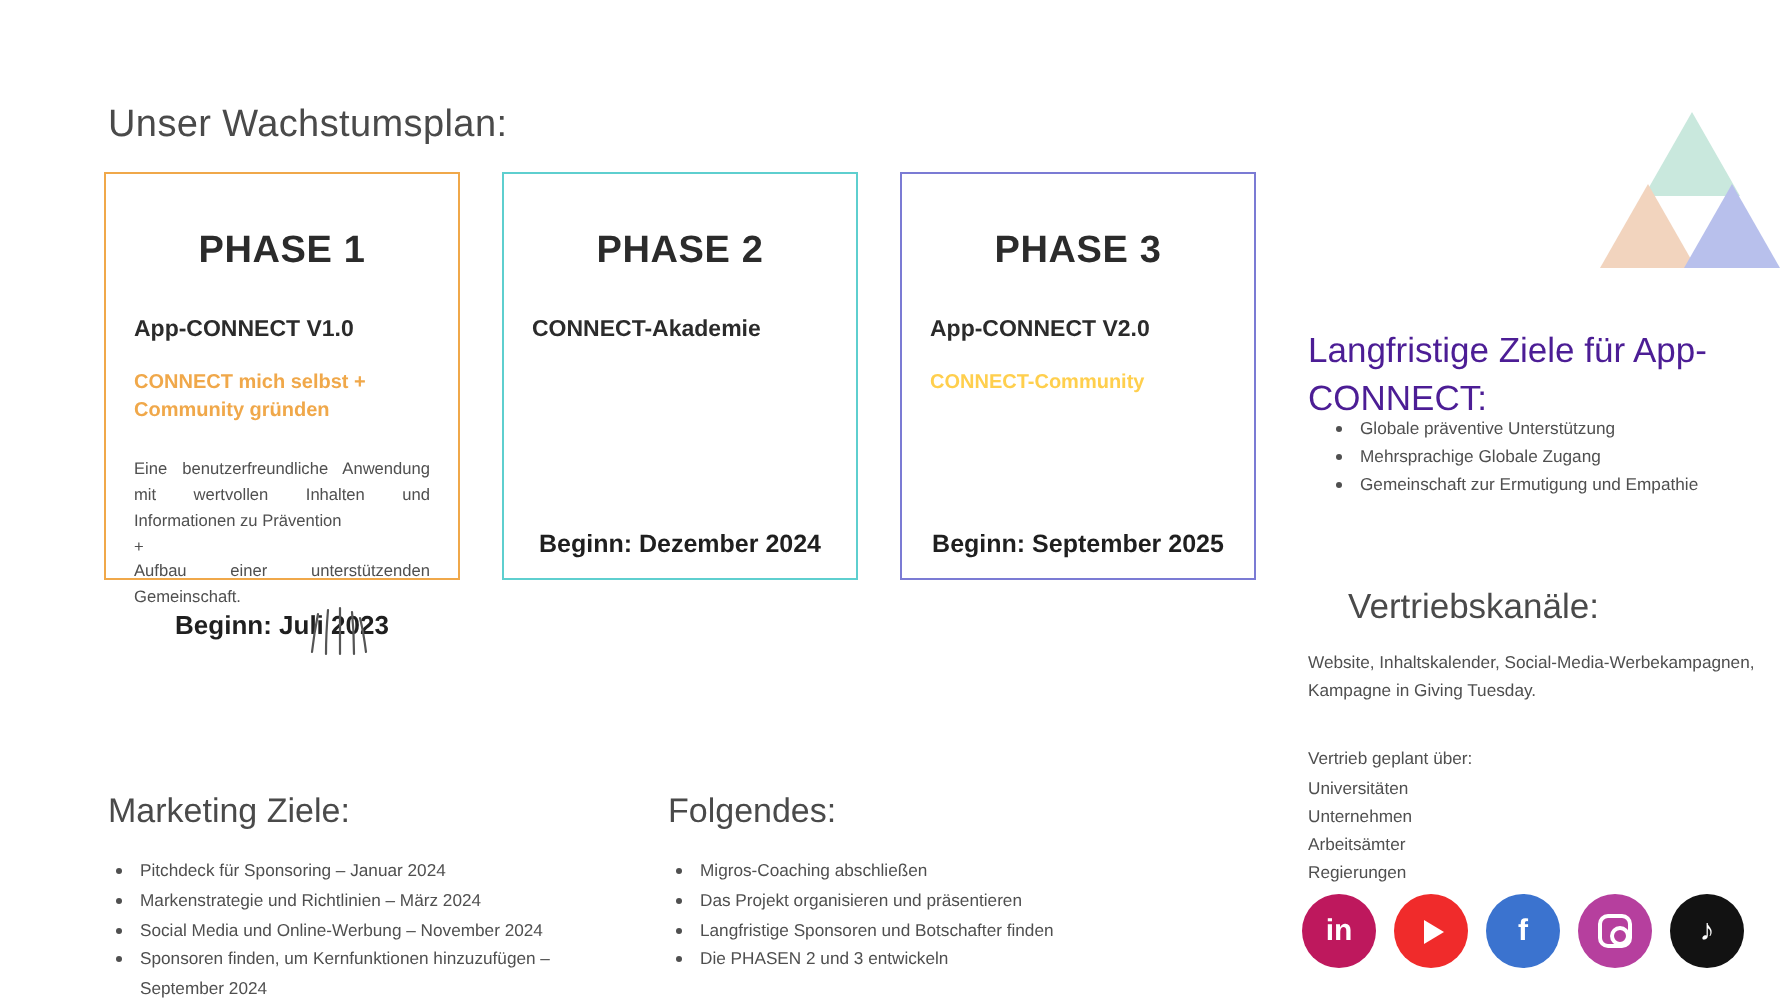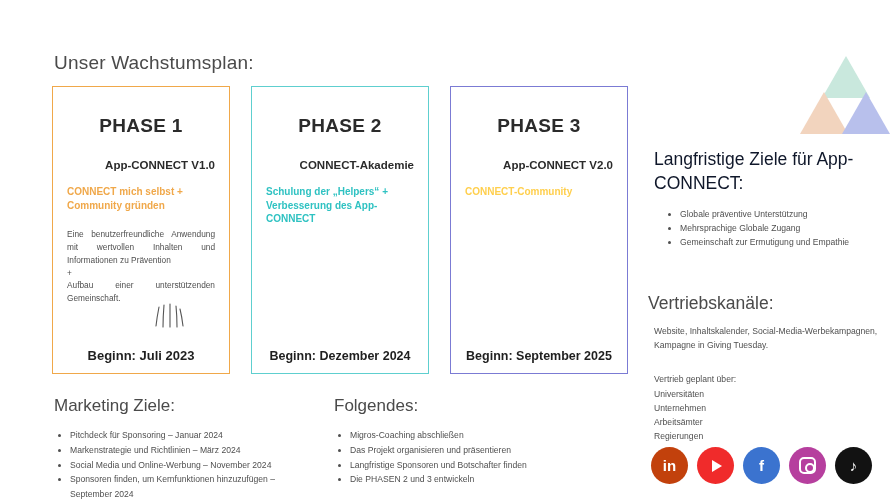--- a/index.html
+++ b/index.html
@@ -23,41 +23,41 @@
     font-weight: 400;
     color: #4a4a4a;
     letter-spacing: .2px;
   }
 
   
   .card {
     position: absolute;
     top: 86px;
     width: 178px;
-    height: 288px;
+    height: 204px;
     background: #ffffff;
     border: 1.6px solid #000;
     padding: 12px 14px 10px 14px;
     display: flex;
     flex-direction: column;
   }
   #card1 { left: 52px;  border-color: #f0a84a; }
   #card2 { left: 251px; border-color: #5ecfcf; }
   #card3 { left: 450px; border-color: #7b7bd4; }
 
   .card-title {
     text-align: center;
     font-size: 19px;
     font-weight: bold;
     color: #2b2b2b;
     margin-top: 16px;
     letter-spacing: .3px;
   }
   .card-sub {
-    text-align: right;
+    text-align: left;
     font-size: 11.5px;
     font-weight: bold;
     color: #2b2b2b;
     margin-top: 22px;
   }
   .card-accent {
     text-align: left;
     font-size: 10px;
     font-weight: bold;
     margin-top: 14px;
@@ -92,40 +92,40 @@
     left: 150px;
     top: 300px;
     width: 40px;
     height: 30px;
   }
 
   
   .r-h1 {
     position: absolute;
     left: 654px;
-    top: 148px;
+    top: 164px;
     width: 225px;
     font-size: 17.5px;
     line-height: 1.35;
-    color: #0f172a;
+    color: #4c1d95;
   }
   .r-list {
     position: absolute;
     left: 668px;
     top: 208px;
     width: 210px;
     margin: 0;
     padding-left: 12px;
     font-size: 8.6px;
     line-height: 1.62;
     color: #4f4f4f;
   }
   .r-h2 {
     position: absolute;
-    left: 648px;
+    left: 674px;
     top: 293px;
     font-size: 17.5px;
     color: #4a4a4a;
   }
   .r-p1 {
     position: absolute;
     left: 654px;
     top: 325px;
     width: 228px;
     font-size: 8.6px;
@@ -191,21 +191,21 @@
     height: 37px;
     border-radius: 50%;
     display: flex;
     align-items: center;
     justify-content: center;
     color: #fff;
     font-weight: bold;
     font-size: 15px;
     font-family: "Liberation Sans", sans-serif;
   }
-  .s-in  { background: #c2410c; }
+  .s-in  { background: #be185d; }
   .s-yt  { background: #f02b2b; }
   .s-fb  { background: #3b73cf; }
   .s-ig  { background: #b63f9e; }
   .s-tt  { background: #121212; }
 
   .yt-tri {
     width: 0; height: 0;
     border-left: 10px solid #fff;
     border-top: 6px solid transparent;
     border-bottom: 6px solid transparent;
@@ -258,23 +258,20 @@
       <path d="M20 27 C20 17 20 11 20 4"></path>
       <path d="M27 27 C27 17 26.5 11 26 6"></path>
       <path d="M33 26 C32 18 31 13 30 9"></path>
     </g>
   </svg>
 </div>
 
 <div class="card" id="card2">
   <div class="card-title">PHASE 2</div>
   <div class="card-sub">CONNECT-Akademie</div>
-  <div class="card-accent" id="accent2" style="white-space:pre-line">Schulung der „Helpers“ +
-Verbesserung des App-
-CONNECT</div>
   <div class="card-foot" id="foot2">Beginn: Dezember 2024</div>
 </div>
 
 <div class="card" id="card3">
   <div class="card-title">PHASE 3</div>
   <div class="card-sub">App-CONNECT V2.0</div>
   <div class="card-accent" id="accent3" style="white-space:pre-line">CONNECT-Community</div>
   <div class="card-foot" id="foot3">Beginn: September 2025</div>
 </div>
 

